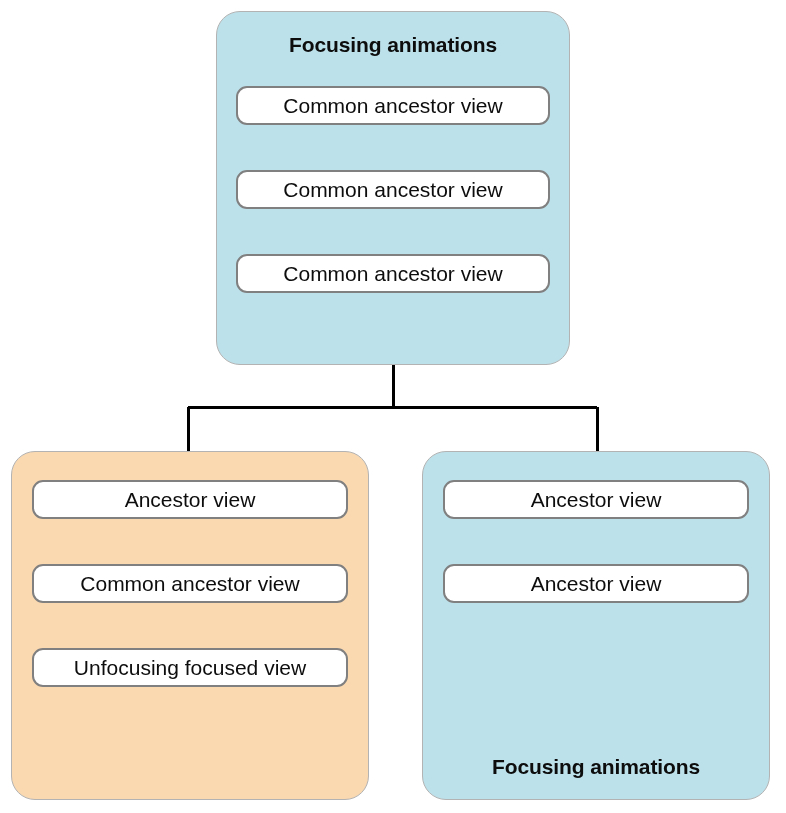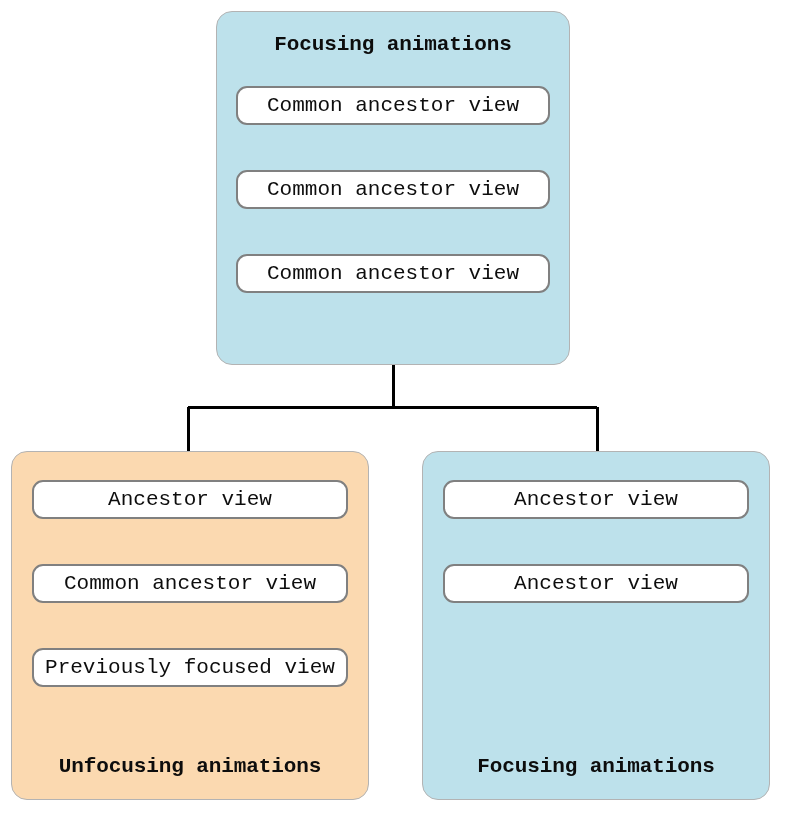--- a/index.html
+++ b/index.html
@@ -30,23 +30,22 @@
     height: 813px;
     pointer-events: none;
     z-index: 1;
   }
 
   
   .group {
     position: absolute;
     box-sizing: border-box;
     border: 1.5px solid #b3b3b3;
-    border-radius: 16px;
+    border-radius: 24px;
     z-index: 2;
-    font-family: Liberation Mono, monospace;
   }
   .group.blue   { background: #bde1eb; }
   .group.orange { background: #fbd9b0; }
 
   
   .group-caption {
     position: absolute;
     left: 0;
     right: 0;
     text-align: center;
@@ -134,23 +133,22 @@
       <div class="card">Common ancestor view</div>
       <div class="card">Common ancestor view</div>
       <div class="card">Common ancestor view</div>
     </div>
   </div>
 
   <div class="group orange" id="group-unfocusing">
     <div class="card-stack">
       <div class="card">Ancestor view</div>
       <div class="card">Common ancestor view</div>
-      <div class="card">Previously focused view</div>
+      <div class="card">Unfocusing focused view</div>
     </div>
-    <div class="group-caption bottom">Unfocusing animations</div>
   </div>
 
   <div class="group blue" id="group-focusing">
     <div class="card-stack">
       <div class="card">Ancestor view</div>
       <div class="card">Ancestor view</div>
     </div>
     <div class="group-caption bottom">Focusing animations</div>
   </div>
 

